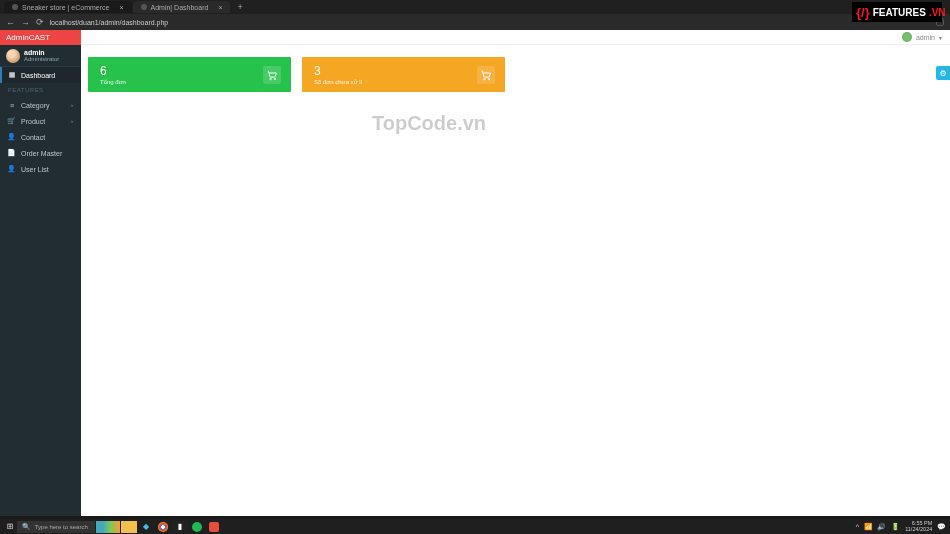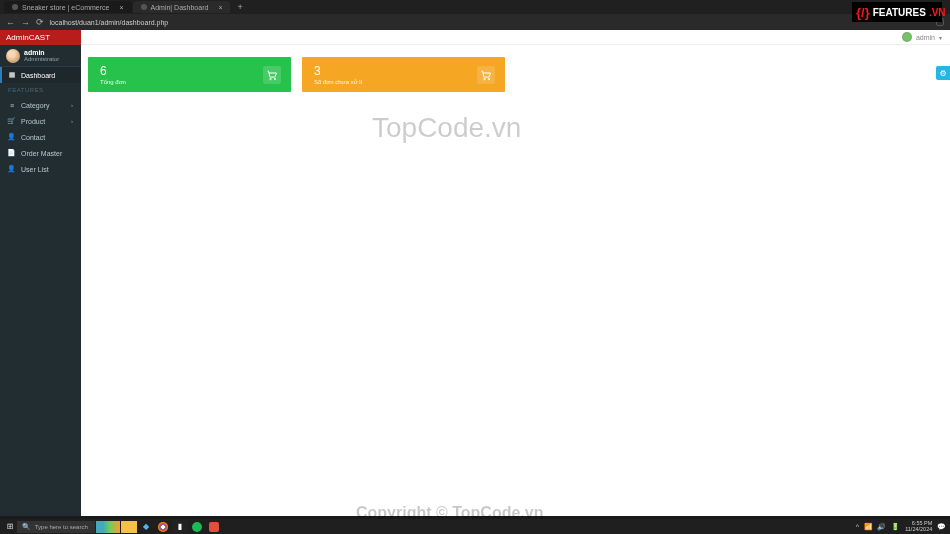--- a/index.html
+++ b/index.html
@@ -19,21 +19,21 @@
     .addrbar { height: 16px; background: #2a2a2a; display: flex; align-items: center; padding: 0 6px; gap: 6px; color: #aaa; font-size: 7px; }
     .addrbar .nav { font-size: 9px; cursor: pointer; }
     .addrbar .url { color: #ccc; flex: 0 0 auto; }
     .addrbar .ext { margin-left: auto; width: 8px; height: 8px; border: 1px solid #555; border-radius: 2px; }
 
     
     .page { height: 486px; background: #ffffff; position: relative; display: flex; }
 
     
     .topheader { position: absolute; top: 0; left: 0; right: 0; height: 15px; background: #ffffff; display: flex; align-items: center; border-bottom: 1px solid #eee; z-index: 2; }
-    .brand { width: 81px; height: 15px; background: #b91c1c; color: #fff; font-size: 8px; display: flex; align-items: center; padding-left: 6px; font-weight: 400; }
+    .brand { width: 81px; height: 15px; background: #ef4444; color: #fff; font-size: 8px; display: flex; align-items: center; padding-left: 6px; font-weight: 400; }
     .header-right { margin-left: auto; display: flex; align-items: center; gap: 4px; padding-right: 8px; font-size: 7px; color: #888; }
     .avatar-sm { width: 10px; height: 10px; border-radius: 50%; background: radial-gradient(circle, #7abf6f 40%, #5a9f4f 100%); }
     .caret-down { font-size: 6px; }
 
     
     .sidebar { width: 81px; background: #222d32; height: 100%; padding-top: 15px; color: #b8c7ce; font-size: 7px; }
     .userpanel { height: 22px; display: flex; align-items: center; padding: 0 6px; gap: 4px; border-bottom: 1px solid #2c3b41; }
     .user-av { width: 14px; height: 14px; border-radius: 50%; background: radial-gradient(circle at 40% 35%, #f5d8b5 25%, #d4a373 65%, #88b7e0 100%); }
     .user-info .name { color: #fff; font-size: 7px; font-weight: 600; }
     .user-info .role { font-size: 6px; color: #8aa4af; }
@@ -52,21 +52,21 @@
     .card .val { font-size: 12px; font-weight: 400; line-height: 1; }
     .card .lbl { font-size: 6px; opacity: .9; margin-top: 2px; }
     .card .cicon { width: 18px; height: 18px; background: rgba(255,255,255,.15); border-radius: 2px; display: flex; align-items: center; justify-content: center; }
     .card.green { background: #27c24c; }
     .card.blue { background: #23b7e5; }
     .card.orange { background: #f5a623; }
 
     .gear-right { position: absolute; right: 0; top: 36px; width: 14px; height: 14px; background: #23b7e5; color: #fff; display: flex; align-items: center; justify-content: center; font-size: 8px; border-top-left-radius: 2px; border-bottom-left-radius: 2px; cursor: pointer; }
 
     
-    .wm1 { position: absolute; left: 372px; top: 82px; font-size: 28px; font-weight: 400; color: rgba(0,0,0,.2); pointer-events: none; }
+    .wm1 { position: absolute; left: 372px; top: 82px; font-size: 20px; font-weight: 700; color: rgba(0,0,0,.2); pointer-events: none; }
     .wm2 { position: absolute; left: 356px; top: 474px; font-size: 16px; font-weight: 600; color: rgba(0,0,0,.22); pointer-events: none; }
     .overlay-logo { position: absolute; top: 2px; right: 8px; width: 90px; height: 20px; background: #000; color: #fff; display: flex; align-items: center; padding: 0 4px; gap: 3px; font-size: 10px; font-weight: 700; font-family: Arial, sans-serif; }
     .overlay-logo .bolt { color: #ff1a1a; font-size: 13px; }
     .overlay-logo .vn { color: #ff1a1a; }
 
     
     .taskbar { position: absolute; bottom: 0; left: 0; right: 0; height: 15px; background: #1f1f1f; display: flex; align-items: center; padding: 0 4px; gap: 1px; color: #ddd; font-size: 7px; }
     .tb-start { width: 12px; height: 12px; display: flex; align-items: center; justify-content: center; font-size: 8px; cursor: pointer; }
     .tb-search { width: 78px; height: 12px; background: #333; display: flex; align-items: center; gap: 4px; padding: 0 5px; font-size: 6px; color: #aaa; }
     .tb-search .sicon { font-size: 7px; }
@@ -189,21 +189,20 @@
             </svg>
         </div>
       </div>
     </div>
     <div class="gear-right">
       <span>⚙</span>
     </div>
   </div>
 
   <div class="wm1">TopCode.vn</div>
-  <div class="wm2">Copyright © TopCode.vn</div>
 </div>
 
 <div class="overlay-logo">
   <span class="bolt">{/}</span>
   <span>FEATURES</span>
     <span class="vn">.VN</span>
 </div>
 
 <div class="taskbar">
   <div class="tb-start">⊞</div>

